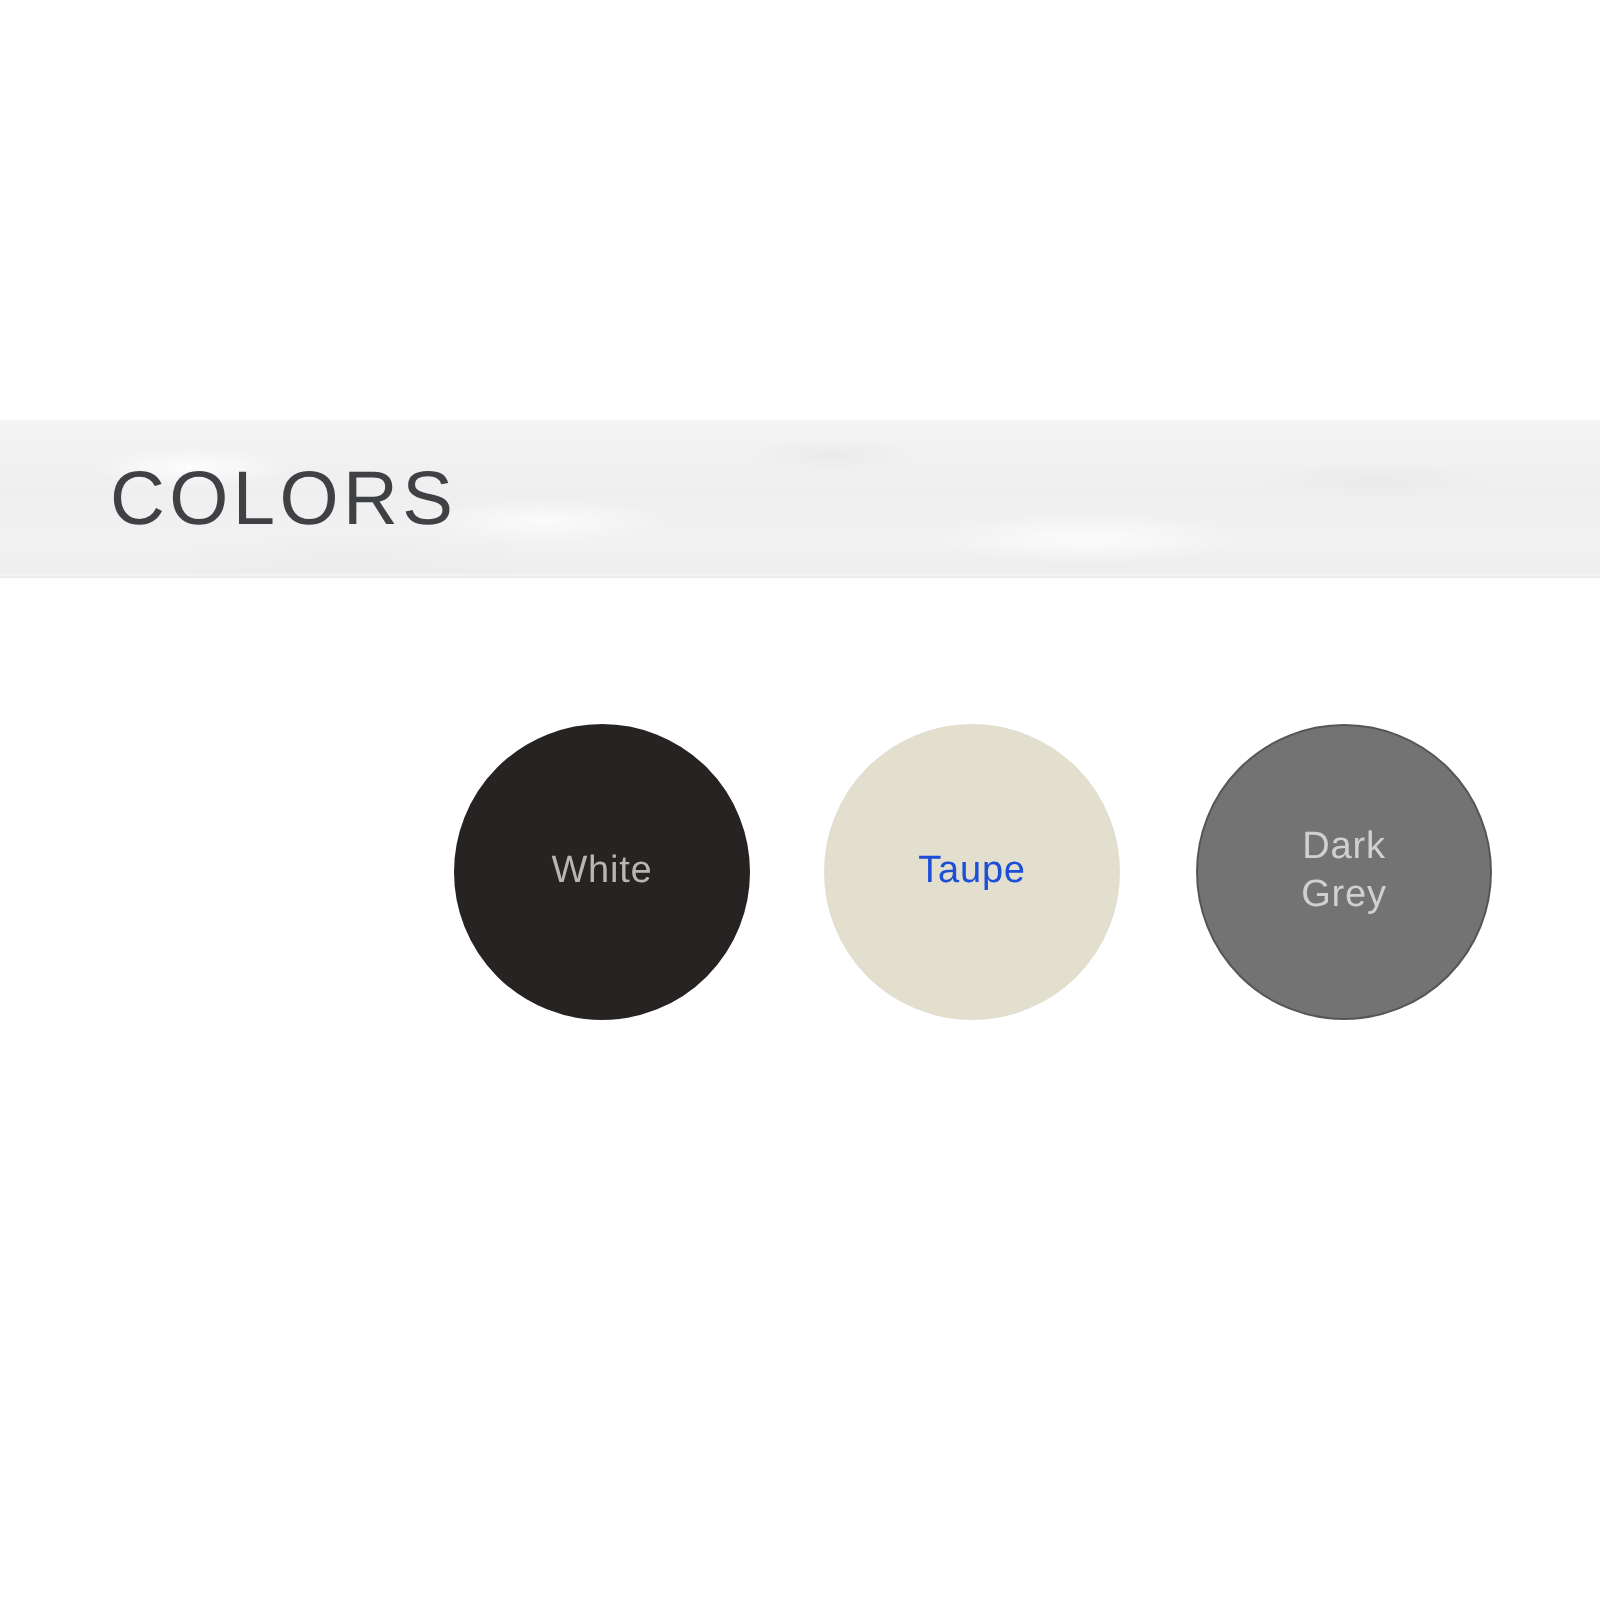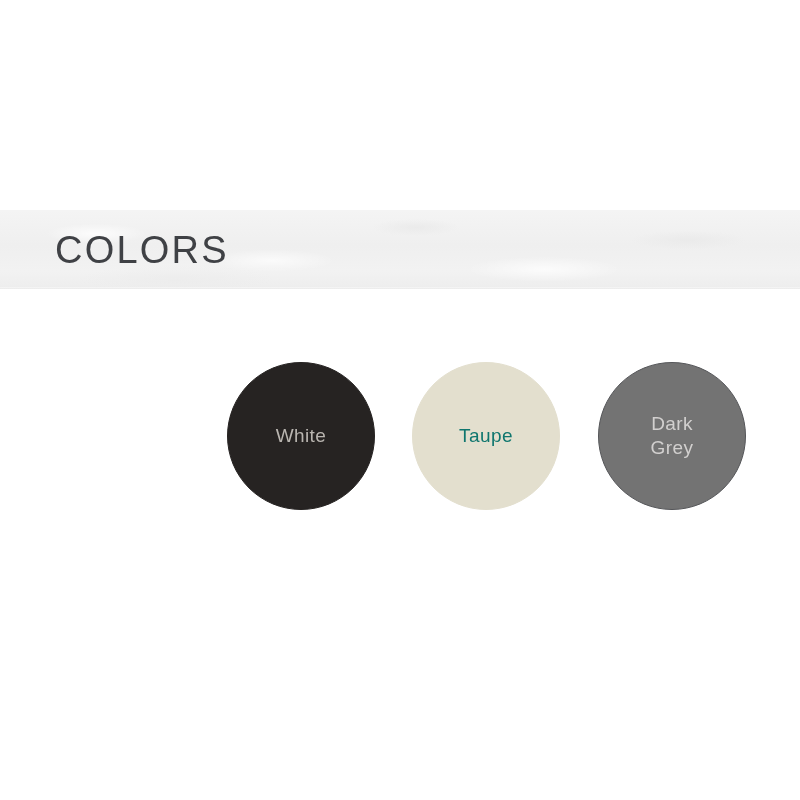--- a/index.html
+++ b/index.html
@@ -111,21 +111,21 @@
   </div>
 
   <div class="swatch-row">
 
 
     <div class="swatch swatch-black" style="background: rgb(38, 35, 34); border: 1px solid rgb(38, 35, 34);">
       <span class="swatch-label" style="color: rgb(185, 181, 176);">White</span>
     </div>
 
     <div class="swatch swatch-taupe" style="background: rgb(227, 223, 206); border: 1px solid rgb(227, 223, 206);">
-      <span class="swatch-label" style="color: #0f766e;">Taupe</span>
+      <span class="swatch-label" style="color: #1d4ed8;">Taupe</span>
     </div>
 
     <div class="swatch swatch-darkgrey" style="background: #737373; border: 1px solid rgb(85, 86, 89);">
       <span class="swatch-label" style="color: rgb(210, 208, 207);">Dark
 Grey</span>
     </div>
 
   </div>
 
 </div>

